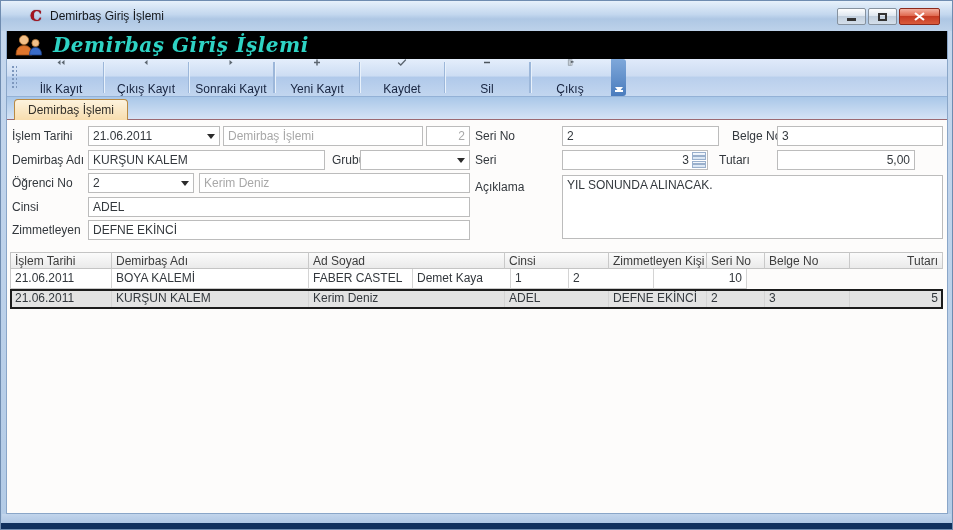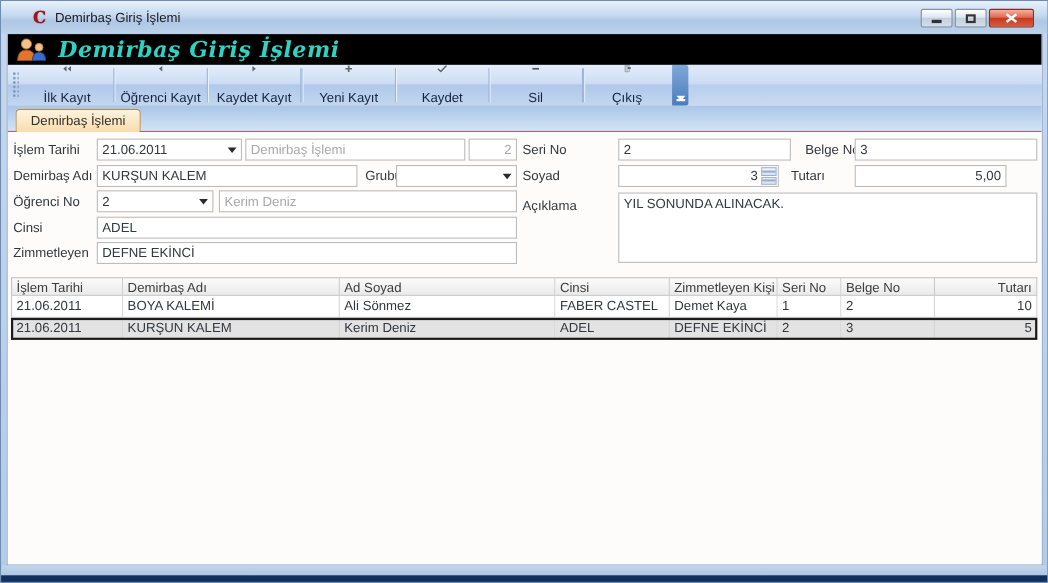--- a/index.html
+++ b/index.html
@@ -162,29 +162,29 @@
             <path d="M17 2 L11 7 L17 12 Z" fill="#5c6670"></path>
           </svg>
         <span class="lbl">İlk Kayıt</span>
       </div>
       <div class="tb-sep"></div>
 
       <div class="tbtn">
         <svg class="icon-svg" width="20" height="14" viewBox="0 0 20 14">
           <path d="M13 2 L7 7 L13 12 Z" fill="#5c6670"></path>
           </svg>
-        <span class="lbl">Öğrenci Kayıt</span>
+        <span class="lbl">Çıkış Kayıt</span>
       </div>
       <div class="tb-sep"></div>
 
       <div class="tbtn">
         <svg class="icon-svg" width="20" height="14" viewBox="0 0 20 14">
           <path d="M7 2 L13 7 L7 12 Z" fill="#5c6670"></path>
           </svg>
-        <span class="lbl">Kaydet Kayıt</span>
+        <span class="lbl">Sonraki Kayıt</span>
       </div>
       <div class="tb-sep"></div>
 
       <div class="tb-sep"></div>
 
       <div class="tbtn">
         <svg class="icon-svg" width="14" height="14" viewBox="0 0 14 14">
           <path d="M5.5 1 h3 v4.5 H13 v3 H8.5 V13 h-3 V8.5 H1 v-3 h4.5 Z" fill="#5c6670"></path>
           </svg>
         <span class="lbl">Yeni Kayıt</span>
@@ -274,21 +274,21 @@
       </div>
 
       <div class="tbox" style="left:81px; top:77px; width:382px;">
         <input value="ADEL" style="">
       </div>
       <div class="tbox" style="left:81px; top:100px; width:382px;">
         <input value="DEFNE EKİNCİ" style="">
       </div>
 
       <div class="flabel" style="left:468px; top:6px;">Seri No</div>
-      <div class="flabel" style="left:468px; top:30px;">Soyad</div>
+      <div class="flabel" style="left:468px; top:30px;">Seri</div>
       <div class="flabel" style="left:468px; top:57px;">Açıklama</div>
 
       <div class="tbox" style="left:555px; top:6px; width:157px;">
         <input value="2" style="">
       </div>
       <div class="flabel" style="left:725px; top:6px;">Belge No</div>
       <div class="tbox" style="left:770px; top:6px; width:166px;">
         <input value="3" style="">
       </div>
 
@@ -318,21 +318,20 @@
           <div class="gcell c3">Cinsi</div>
           <div class="gcell c4">Zimmetleyen Kişi</div>
           <div class="gcell c5">Seri No</div>
           <div class="gcell c6">Belge No</div>
           <div class="gcell c7">Tutarı</div>
         </div>
         <div class="gbody">
           <div class="grow">
             <div class="gcell c0">21.06.2011</div>
             <div class="gcell c1">BOYA KALEMİ</div>
-            <div class="gcell c2">Ali Sönmez</div>
             <div class="gcell c3">FABER CASTEL</div>
             <div class="gcell c4">Demet Kaya</div>
             <div class="gcell c5">1</div>
             <div class="gcell c6">2</div>
             <div class="gcell c7">10</div>
           </div>
           <div class="grow selected">
             <div class="gcell c0">21.06.2011</div>
             <div class="gcell c1">KURŞUN KALEM</div>
             <div class="gcell c2">Kerim Deniz</div>

